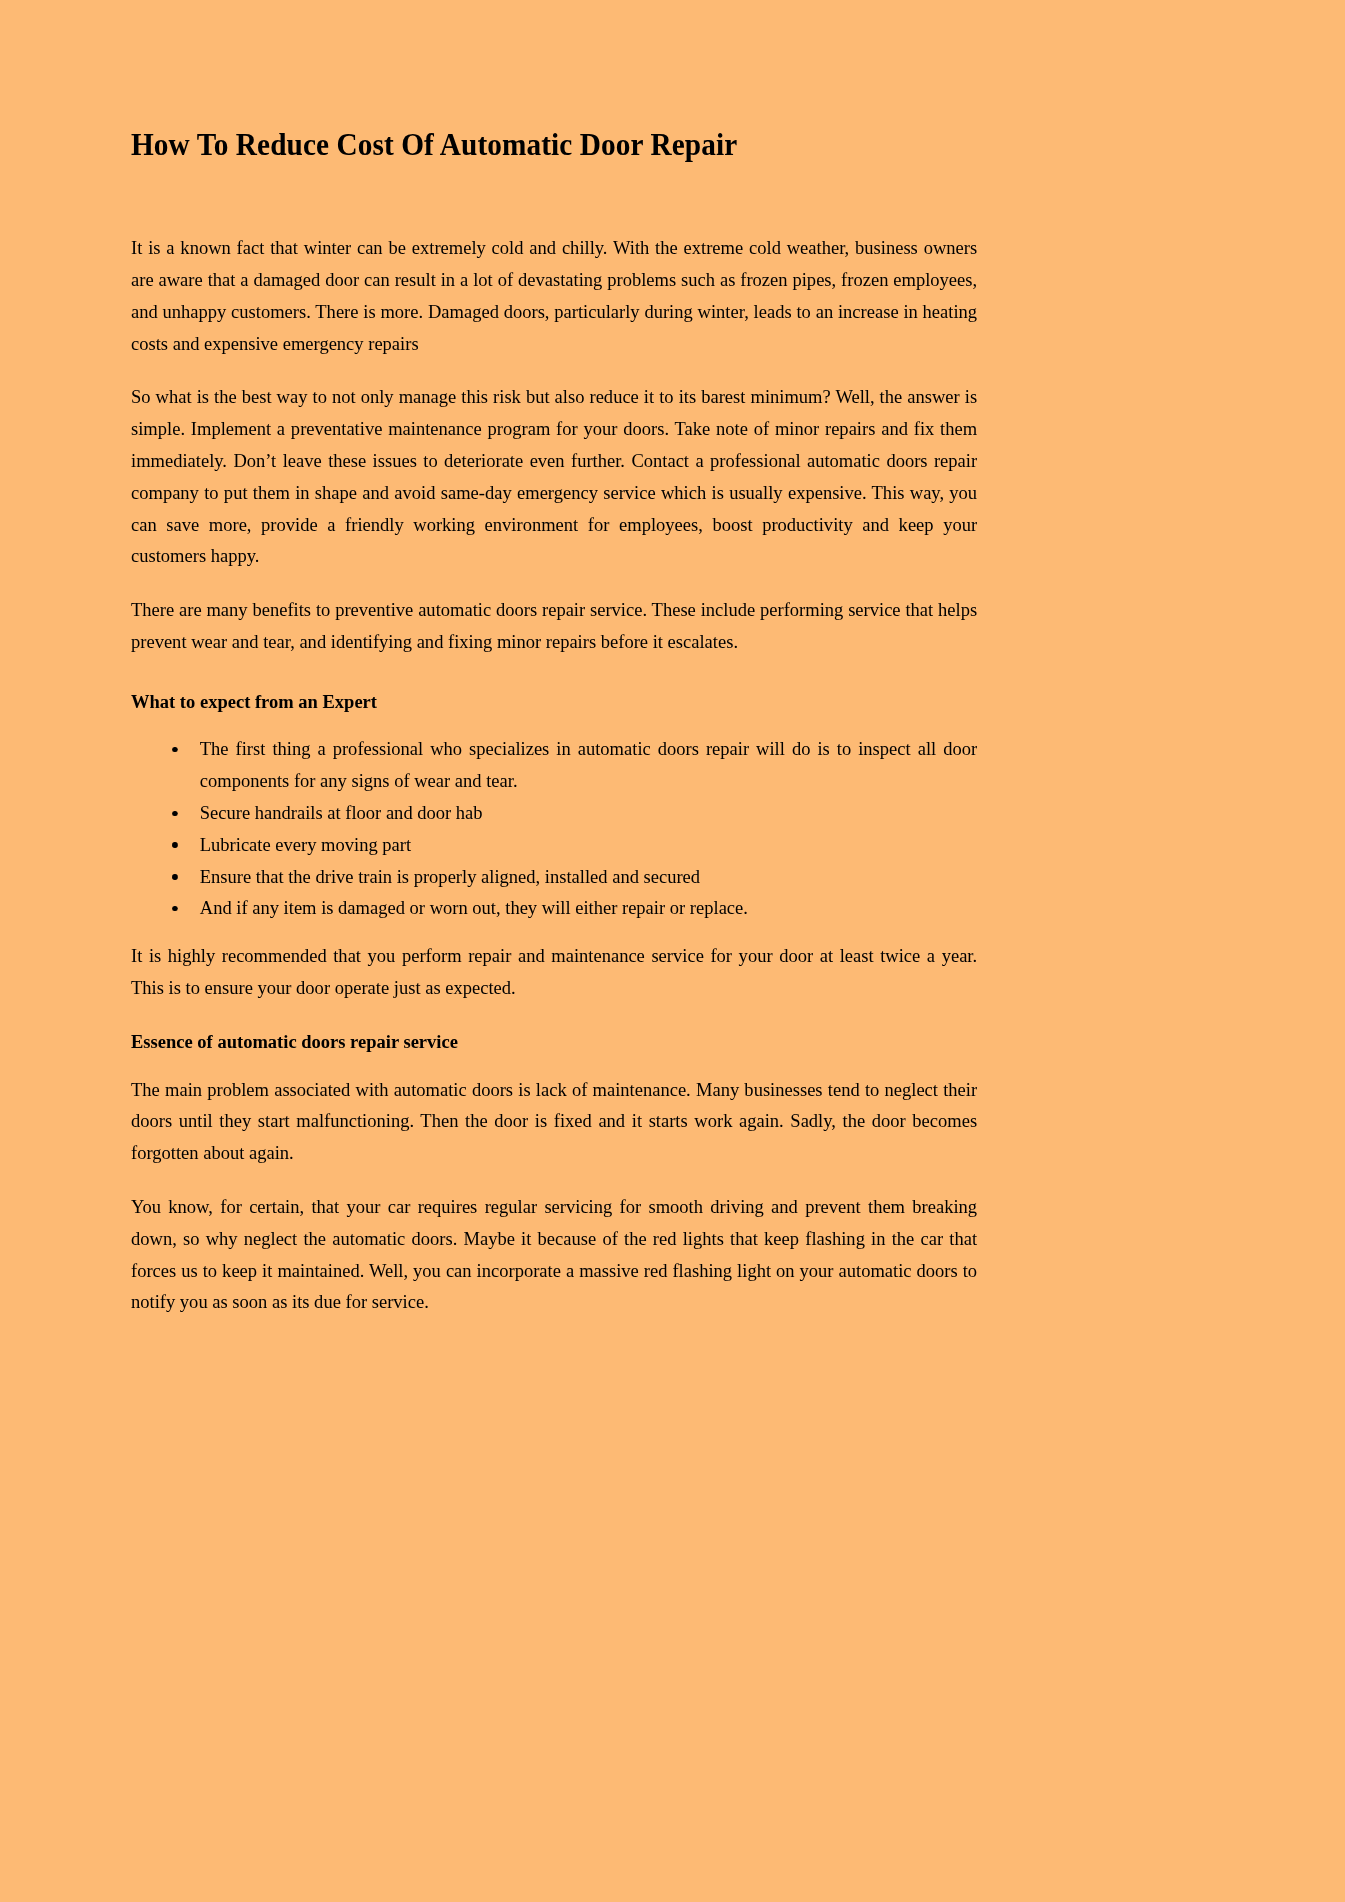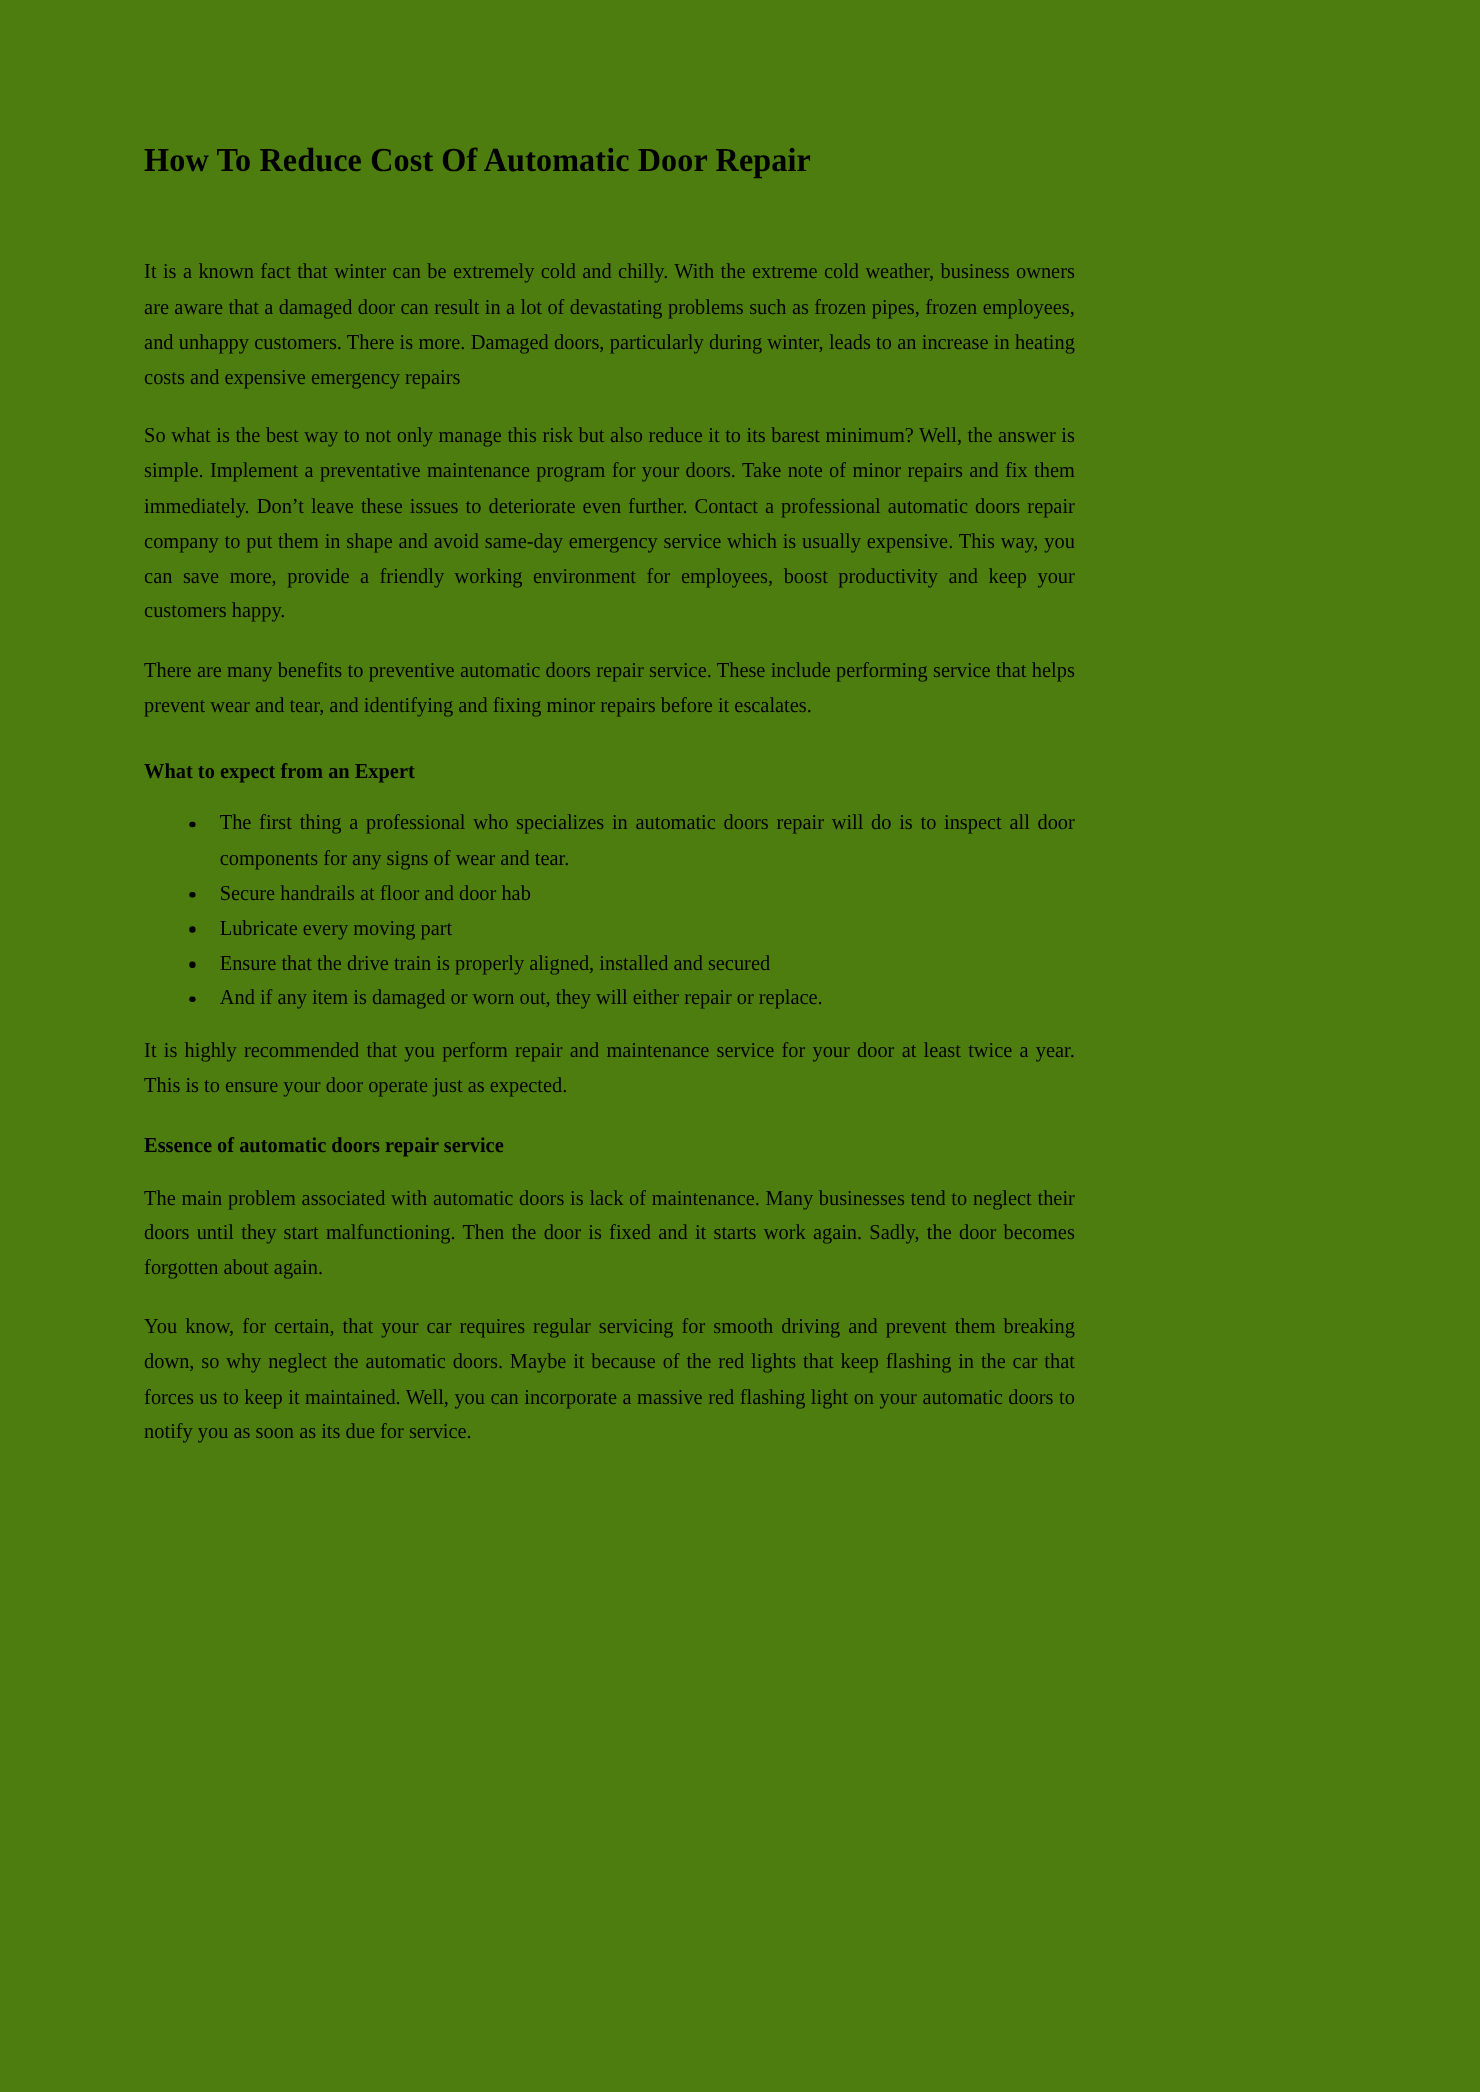--- a/index.html
+++ b/index.html
@@ -11,21 +11,21 @@
     width: 1345px;
     height: 1902px;
     font-family: "Liberation Serif", "DejaVu Serif", serif;
     color: #000000;
     -webkit-font-smoothing: antialiased;
   }
   .page {
     position: relative;
     width: 1345px;
     height: 1902px;
-    background: #4d7c0f;
+    background: #fdba74;
     box-sizing: border-box;
     padding: 0;
     overflow: hidden;
   }
   .content {
     position: absolute;
     left: 131px;
     top: 126px;
     width: 846px;
   }

